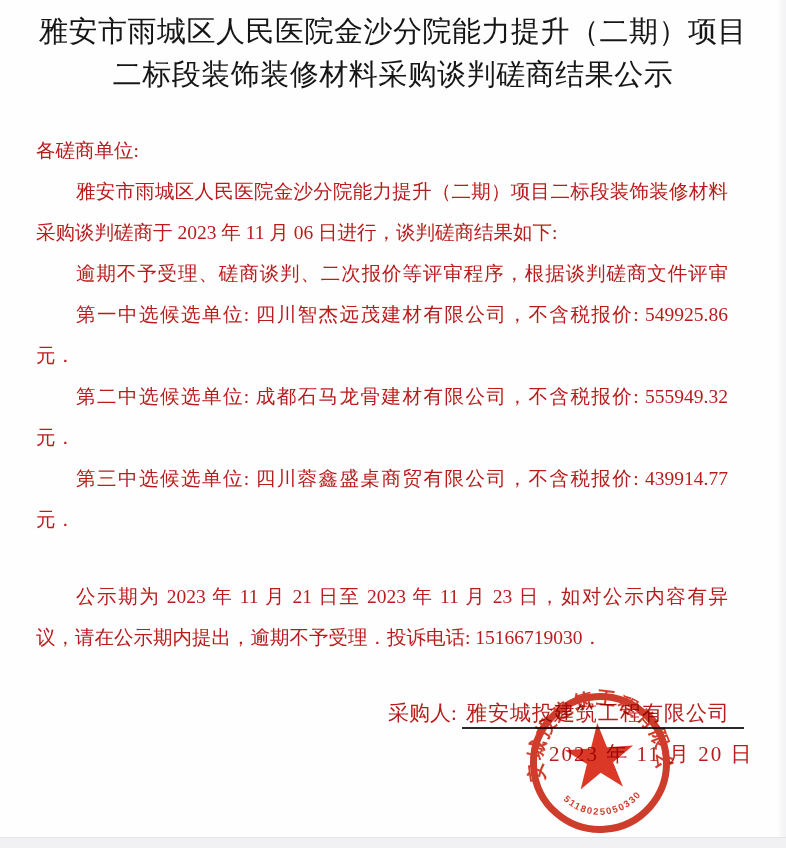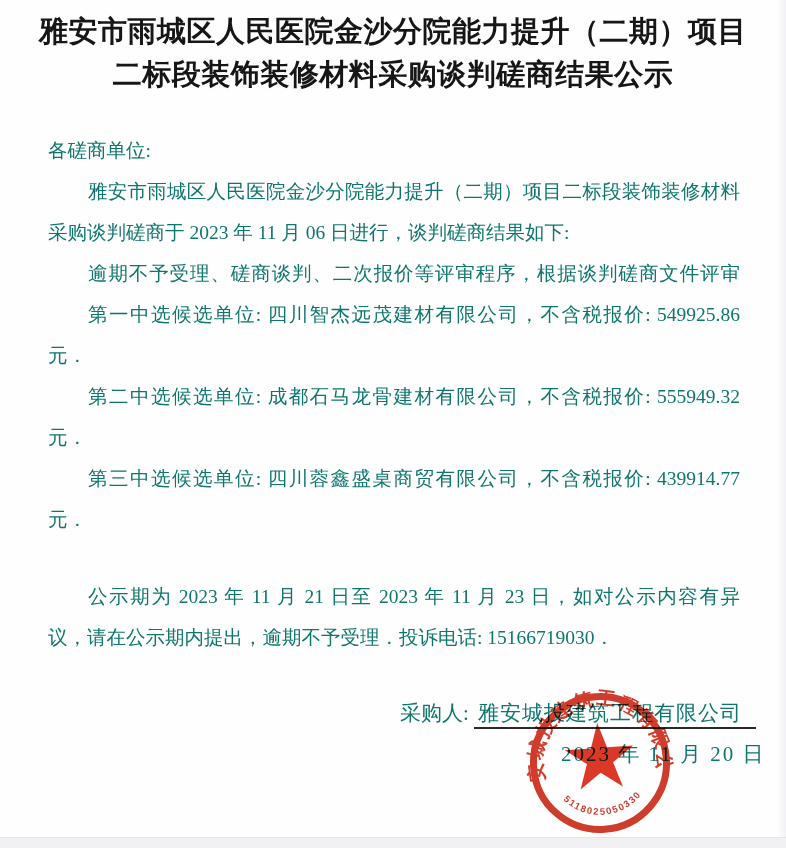--- a/index.html
+++ b/index.html
@@ -22,29 +22,29 @@
   }
   .scan-bottom {
     position: absolute; left: 0; right: 0; bottom: 0; height: 10px;
     background: #f1f1f4; border-top: 1px solid #e4e4e9;
   }
   
   .title {
     position: absolute; top: 10px; left: 0; width: 786px;
     text-align: center;
     font-family: "Liberation Sans", "DejaVu Sans", sans-serif;
-    font-weight: bold;
+    font-weight: normal;
     font-size: 29px; line-height: 43px;
     color: #161616; letter-spacing: 0.5px;
   }
   
   .content {
-    position: absolute; top: 130px; left: 48px; width: 692px;
+    position: absolute; top: 130px; left: 36px; width: 692px;
     font-size: 19.5px; line-height: 41px;
-    color: #0f766e;
+    color: #b91c1c;
   }
   .line { min-height: 41px; }
   .indent { text-indent: 40px; }
   .just { text-align: justify; text-align-last: justify; font-family: Liberation Serif, serif; }
   .gap-before { margin-top: 36px; }
   
   .sig-line {
     margin-top: 35px;
     padding-left: 352px;
     font-size: 21px;

